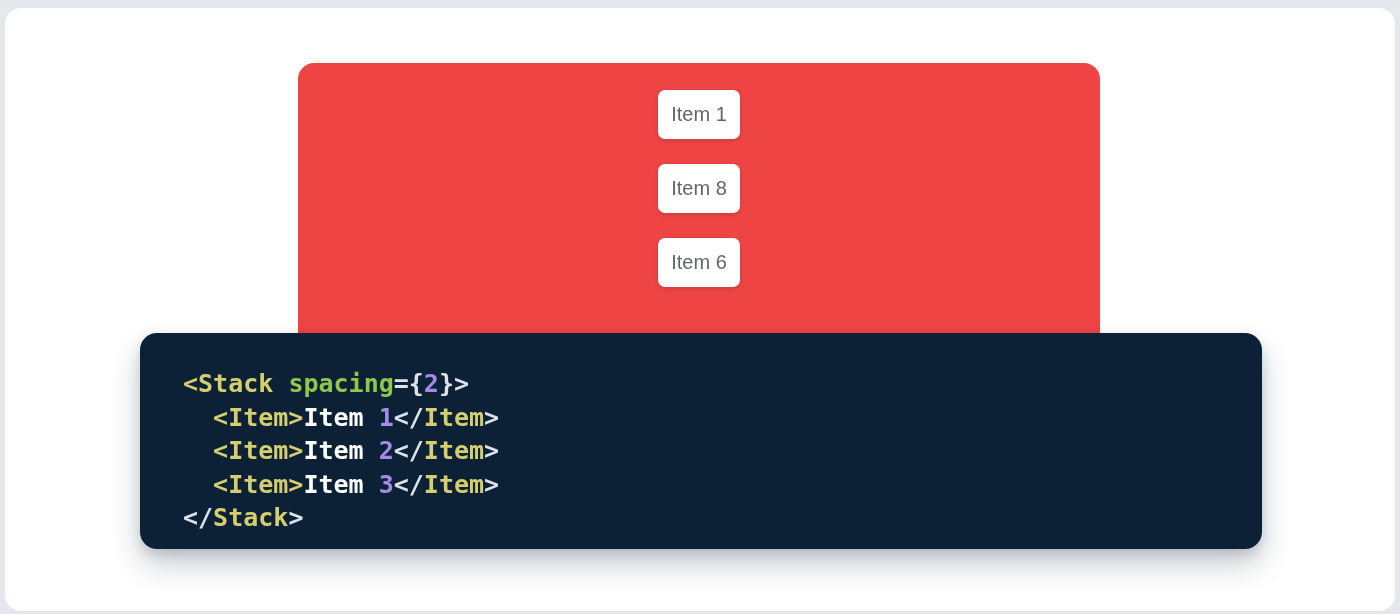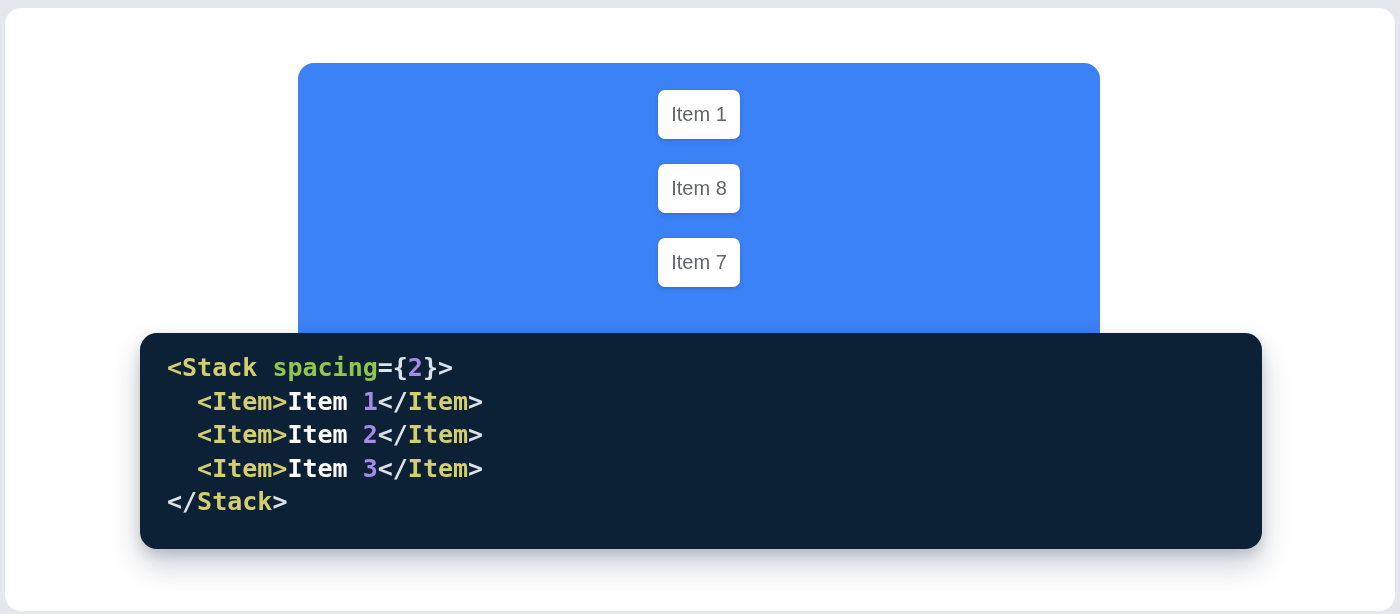--- a/index.html
+++ b/index.html
@@ -45,44 +45,44 @@
   .code-block {
     position: absolute;
     left: 135px; top: 325px;
     width: 1122px; height: 216px;
     border-radius: 17px;
     background: #0D2136;
     box-shadow: 0 16px 30px rgba(12,30,55,0.22), 0 5px 12px rgba(12,30,55,0.14);
     box-sizing: border-box;
   }
   .code-block pre {
-    margin: 0;
+    margin: 16px;
     padding: 18px 27px 16px 27px;
     font-family: "DejaVu Sans Mono", monospace;
     font-size: 25px;
     line-height: 33.5px;
     font-weight: 600;
     letter-spacing: 0;
   }
   .code-line { white-space: pre; }
 </style>
 </head>
 <body style="background: rgb(228, 231, 235);">
 
 <div class="page" style="background: rgb(255, 255, 255);">
 
-  <div class="demo-panel" style="background: #3b82f6;">
+  <div class="demo-panel" style="background: #ef4444;">
     <div class="stack-item" style="color: rgb(98, 102, 107);">
       <span>Item 1</span>
     </div>
     <div class="stack-item" style="color: rgb(98, 102, 107);">
       <span>Item 8</span>
     </div>
     <div class="stack-item" style="color: rgb(98, 102, 107);">
-      <span>Item 7</span>
+      <span>Item 6</span>
     </div>
   </div>
 
   <div class="code-block" style="background: rgb(13, 33, 54);">
     <pre><div class="code-line"><span style="color: rgb(213, 206, 111);">&lt;Stack</span><span style="color: rgb(255, 255, 255);"> </span><span style="color: rgb(143, 198, 78);">spacing</span><span style="color: rgb(220, 226, 234);">=</span><span style="color: rgb(220, 226, 234);">{</span><span style="color: rgb(164, 139, 232);">2</span><span style="color: rgb(220, 226, 234);">}</span><span style="color: rgb(220, 226, 234);">&gt;</span></div><div class="code-line"><span style="color: rgb(255, 255, 255);">  </span><span style="color: rgb(213, 206, 111);">&lt;Item&gt;</span><span style="color: rgb(255, 255, 255);">Item </span><span style="color: rgb(164, 139, 232);">1</span><span style="color: rgb(220, 226, 234);">&lt;/</span><span style="color: rgb(213, 206, 111);">Item</span><span style="color: rgb(220, 226, 234);">&gt;</span></div><div class="code-line"><span style="color: rgb(255, 255, 255);">  </span><span style="color: rgb(213, 206, 111);">&lt;Item&gt;</span><span style="color: rgb(255, 255, 255);">Item </span><span style="color: rgb(164, 139, 232);">2</span><span style="color: rgb(220, 226, 234);">&lt;/</span><span style="color: rgb(213, 206, 111);">Item</span><span style="color: rgb(220, 226, 234);">&gt;</span></div><div class="code-line"><span style="color: rgb(255, 255, 255);">  </span><span style="color: rgb(213, 206, 111);">&lt;Item&gt;</span><span style="color: rgb(255, 255, 255);">Item </span><span style="color: rgb(164, 139, 232);">3</span><span style="color: rgb(220, 226, 234);">&lt;/</span><span style="color: rgb(213, 206, 111);">Item</span><span style="color: rgb(220, 226, 234);">&gt;</span></div><div class="code-line"><span style="color: rgb(220, 226, 234);">&lt;/</span><span style="color: rgb(213, 206, 111);">Stack</span><span style="color: rgb(220, 226, 234);">&gt;</span></div></pre>
   </div>
 
 </div>
 
 </body></html>

